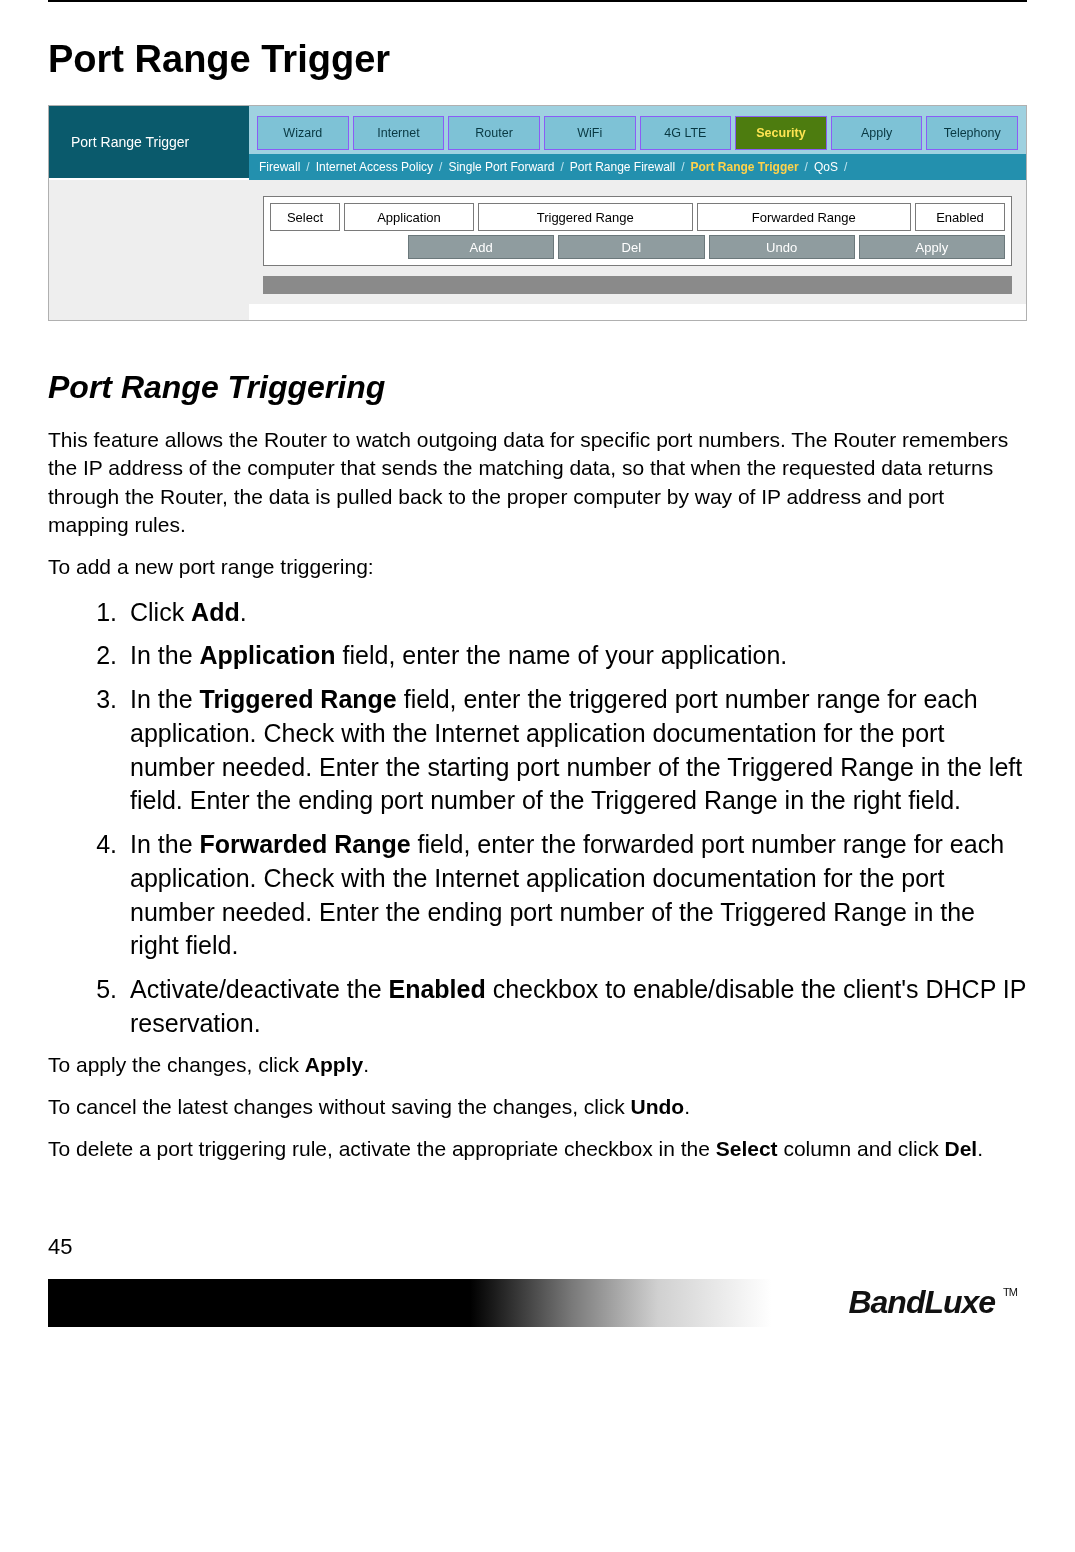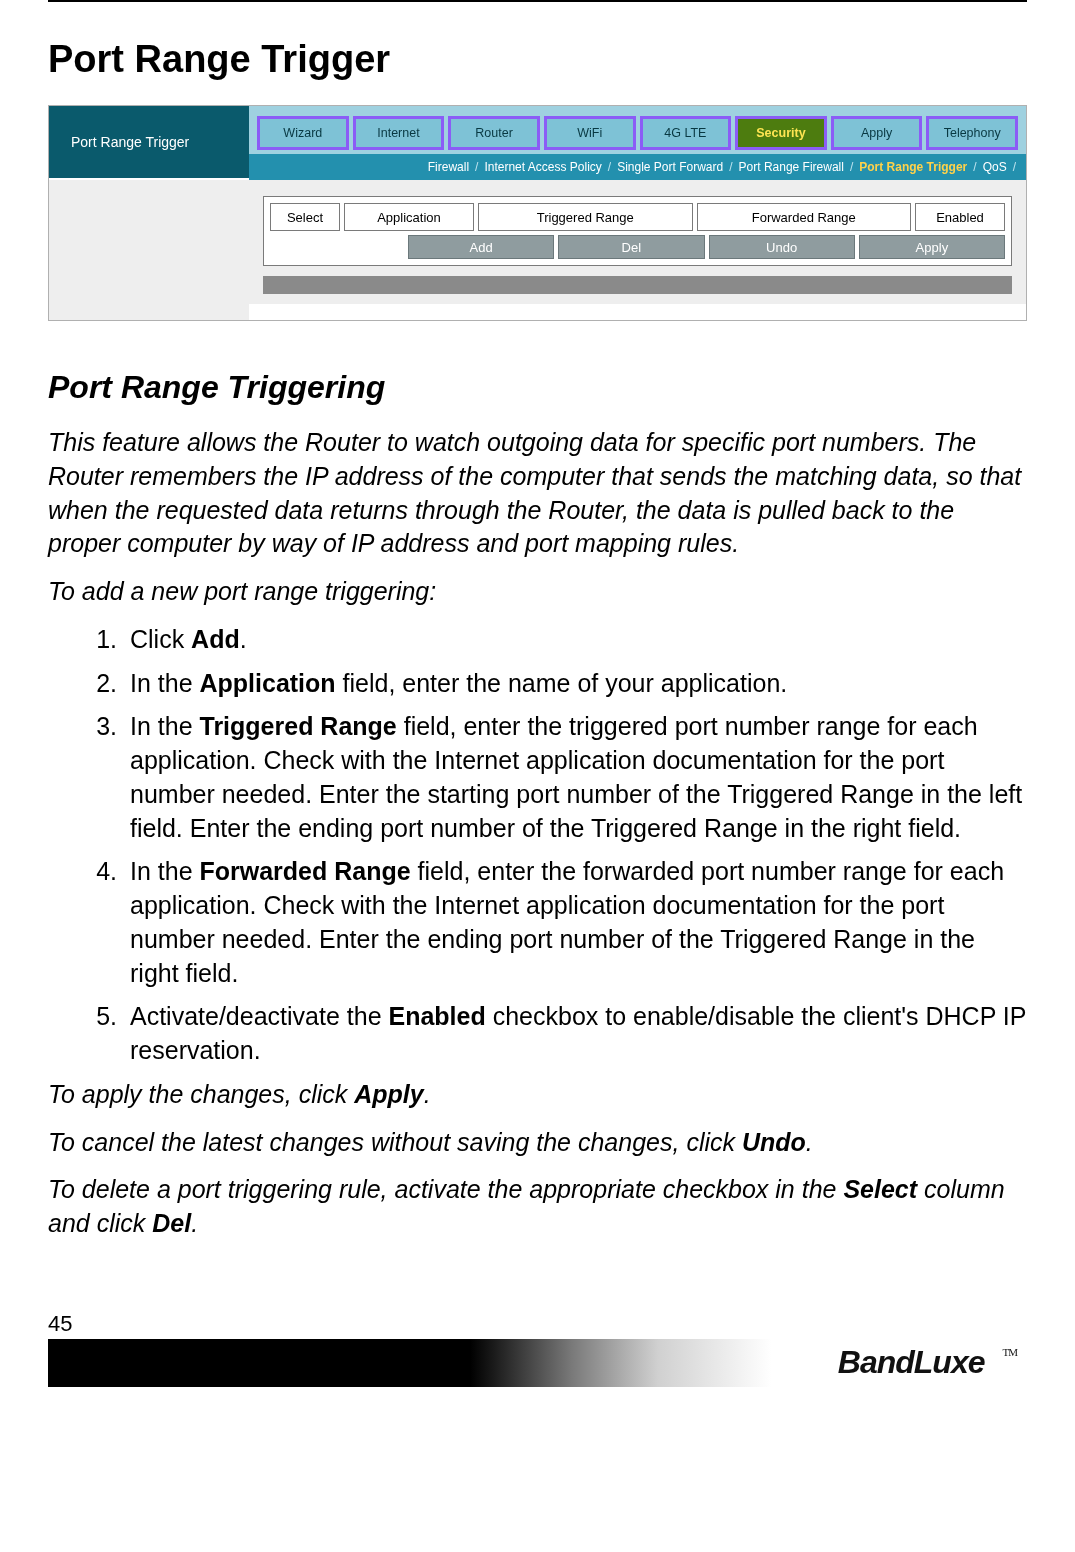--- a/index.html
+++ b/index.html
@@ -1,42 +1,42 @@
 <!DOCTYPE html>
 <html><head>
 <meta charset="utf-8">
 <style>
   * { box-sizing: border-box; margin: 0; padding: 0; }
   html, body { width: 1075px; background: #fff; font-family: Arial, Helvetica, sans-serif; color: #000; }
   .page { padding: 0 48px 20px 48px; }
   .top-rule { border-top: 2px solid #000; margin-bottom: 36px; }
   .h1 { font-size: 38px; font-weight: bold; margin-bottom: 24px; }
   .h2 { font-size: 32px; font-weight: bold; font-style: italic; margin: 48px 0 20px 0; }
-  .body-text { font-size: 25px; line-height: 1.35; margin-bottom: 14px; font-style: italic; }
+  .body-text { font-size: 21px; line-height: 1.35; margin-bottom: 14px; }
   ol.steps { list-style: decimal; padding-left: 76px; font-size: 25px; line-height: 1.35; }
   ol.steps li { margin-bottom: 10px; padding-left: 6px; }
   .bold { font-weight: bold; }
 
   
   .shot { width: 100%; border: 1px solid #b0b0b0; background: #fff; margin-bottom: 8px; }
   .shot-row { display: flex; }
   .side-col { width: 200px; }
   .side-dark { background: #0a5a6c; height: 72px; display: flex; align-items: center; padding-left: 22px; color: #fff; font-size: 14px; }
   .side-light { background: #eeeeee; height: 140px; }
   .main-col { flex: 1; display: flex; flex-direction: column; }
   .tabs-top { background: #9fd1e0; padding: 10px 8px 4px 8px; display: flex; gap: 4px; }
   .tab {
-    flex: 1; height: 34px; background: #7ec2d6; border: 3px solid #8b5cf6;
+    flex: 1; height: 34px; background: #7ec2d6; border: 1px solid #8b5cf6;
     display: flex; align-items: center; justify-content: center;
     font-size: 12.5px; color: #083842;
   }
   .tab.active { background: #4d7c0f; color: #ffe552; font-weight: bold; }
   .subnav {
     background: #2390ae; color: #fff; height: 26px; display: flex; align-items: center;
-    padding: 0 10px; font-size: 12px; gap: 6px; white-space: nowrap; justify-content: flex-end;
+    padding: 0 10px; font-size: 12px; gap: 6px; white-space: nowrap;
   }
   .subnav .sep { color: #bde3ee; }
   .subnav .active { color: #ffd24a; font-weight: bold; }
 
   .panel-wrap { background: #eeeeee; padding: 16px 14px 10px 14px; }
   .panel { background: #fff; border: 1px solid #7a7a7a; padding: 6px; }
   .hdr-row { display: flex; gap: 4px; }
   .hdr-cell {
     border: 1px solid #7a7a7a; height: 28px; display: flex; align-items: center; justify-content: center;
     font-size: 13px; background: #fff;
@@ -50,26 +50,26 @@
   .spacer-left { width: 134px; }
   .gbtn {
     flex: 1; height: 24px; background: #8f9c9f; color: #fff;
     display: flex; align-items: center; justify-content: center; font-size: 13px;
     border: 1px solid #6b787b;
   }
   .closing-bar { height: 18px; background: #8a8a8a; margin-top: 10px; }
 
   
   .footer { margin-top: 70px; }
-  .pgnum { font-size: 22px; margin-bottom: 2px; }
+  .pgnum { font-size: 22px; margin-bottom: 19px; }
   .footer-band { height: 48px; display: flex; }
   .fb-dark { width: 42%; background: #000; }
   .fb-fade { flex: 1; background: linear-gradient(to right, #000, #000 2%, #1a1a1a 6%, #7a7a7a 20%, #d0d0d0 35%, #fff 55%); position: relative; display:flex; align-items:center; justify-content:flex-end; padding-right:10px; }
   .brand { font-family: Arial, sans-serif; font-weight: 900; font-style: italic; font-size: 32px; letter-spacing: -1px; color: #111; display:flex; align-items:flex-start; }
-  .tm { font-size: 11px; font-style: normal; font-weight: normal; margin-left: 18px; margin-top: 2px; font-family: Liberation Serif, serif; }
+  .tm { font-size: 11px; font-style: normal; font-weight: normal; margin-left: 8px; margin-top: 2px; }
 </style>
 </head>
 <body>
 
 <div class="page">
   <div class="top-rule"></div>
 
   <div class="h1">Port Range Trigger</div>
 
   <div class="shot">

